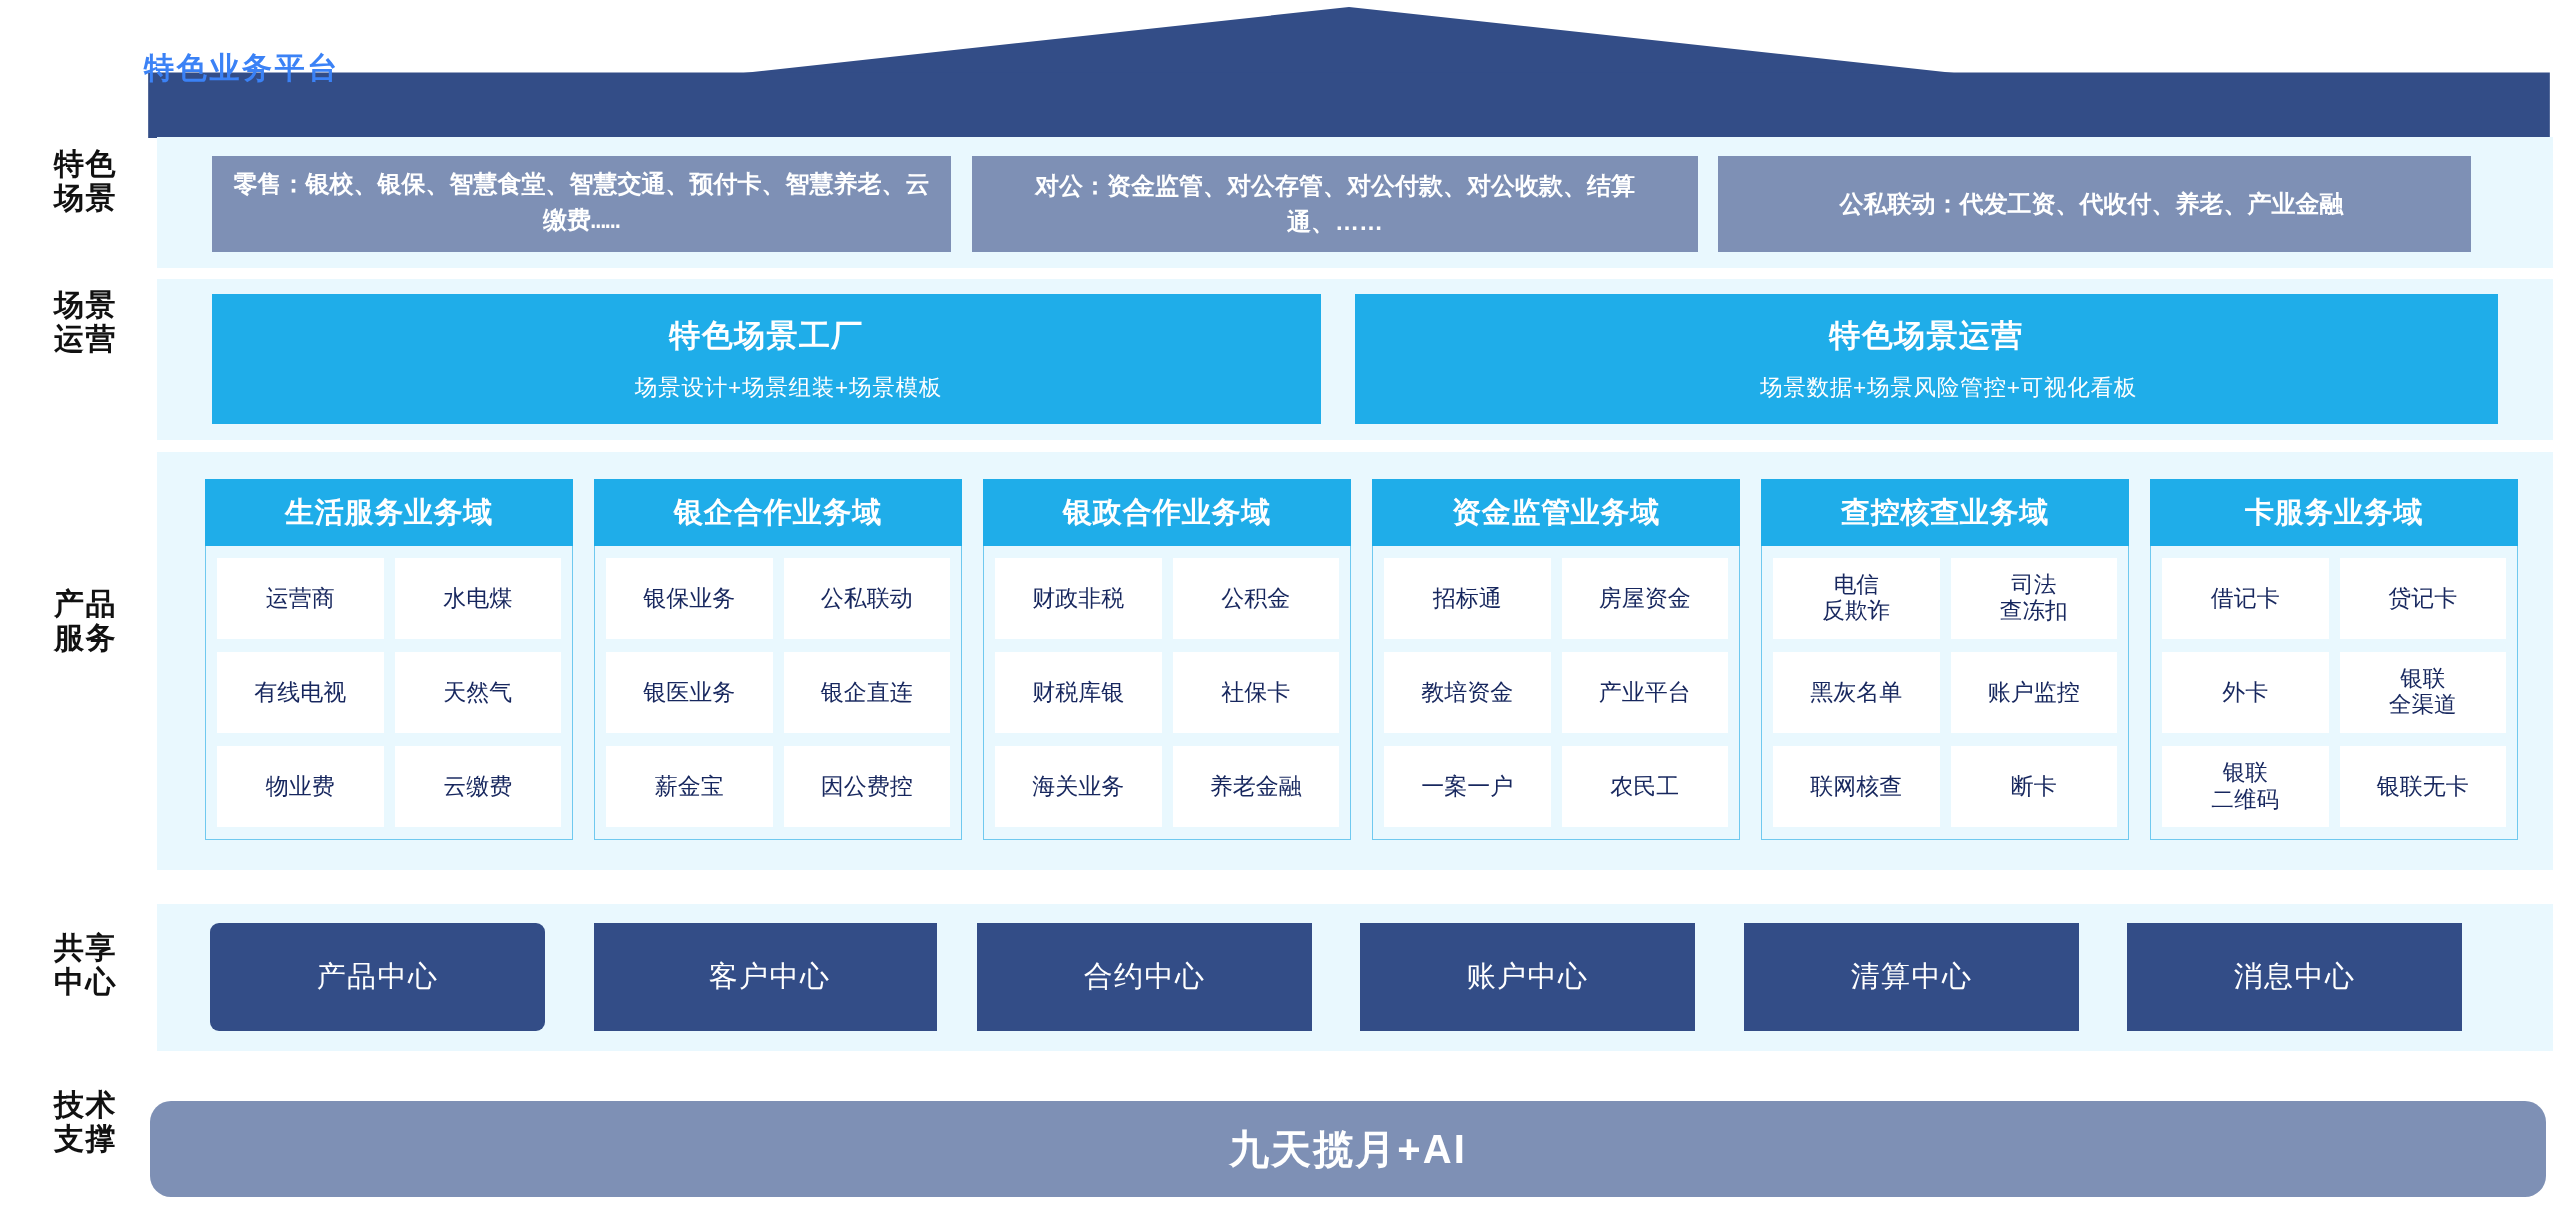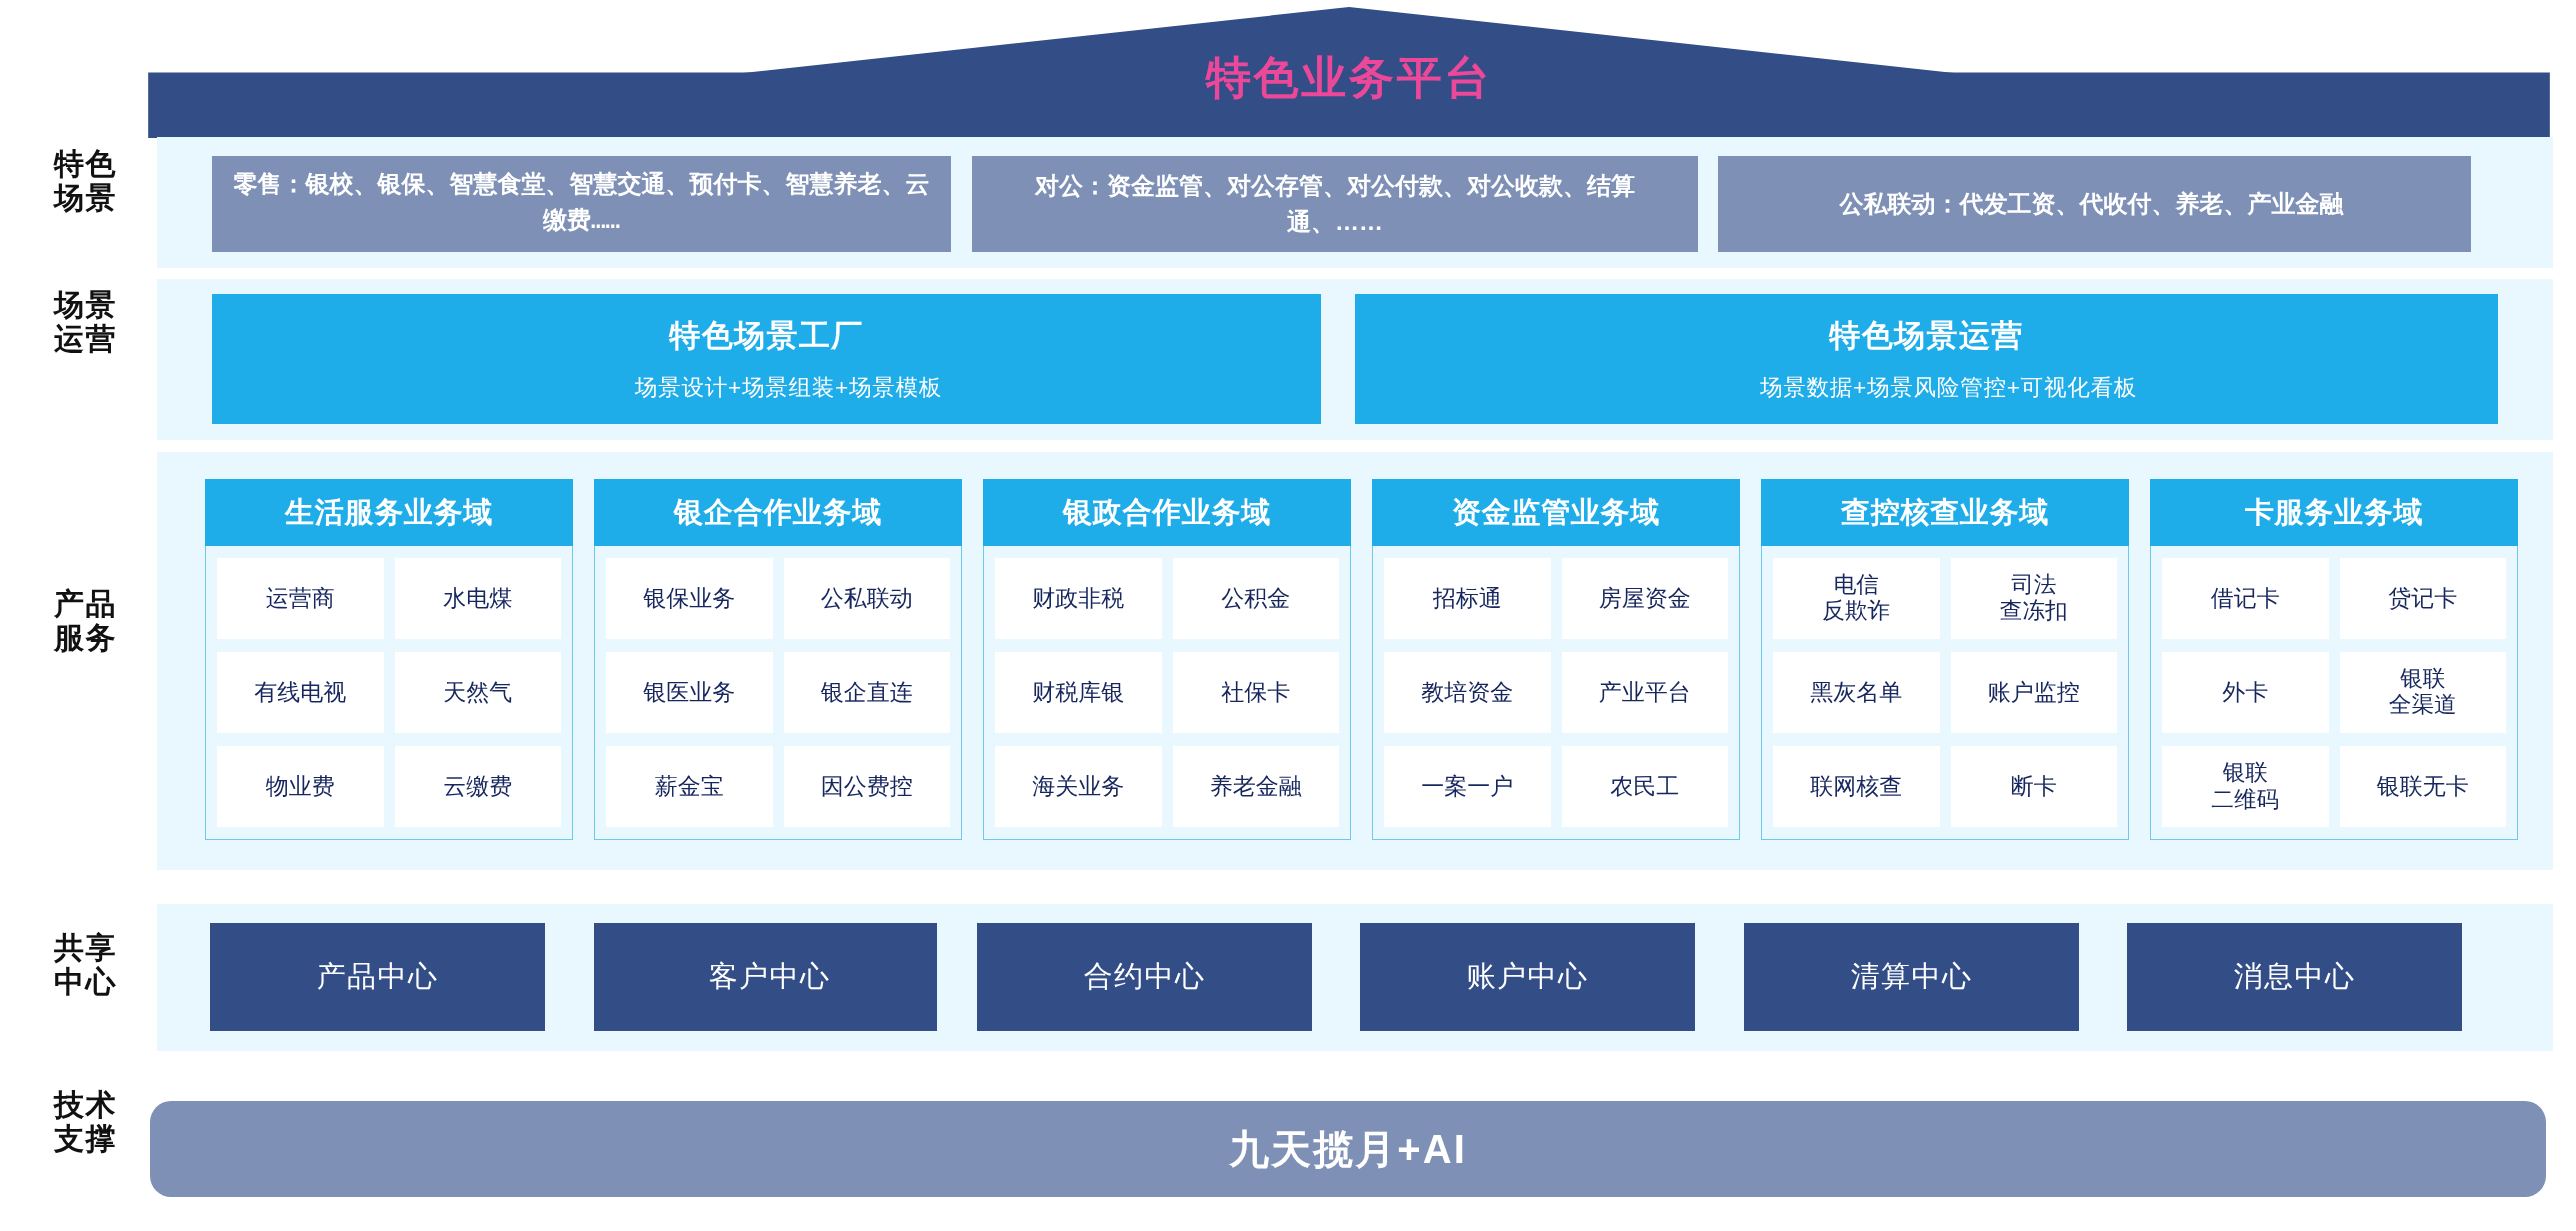--- a/index.html
+++ b/index.html
@@ -2,22 +2,22 @@
 <html style="font-size:11px"><head>
 <meta charset="utf-8">
 <style>
   html,body{margin:0;padding:0;background:#ffffff;}
   body{width:2576px;height:1232px;font-family:"Liberation Sans","DejaVu Sans",sans-serif;overflow:hidden;}
   .page{position:relative;width:2576px;height:1232px;background:#fff;}
 
   
   .roof{position:absolute;left:144px;top:6.8px;width:2410px;height:131px;}
   .roof svg{display:block;}
-  .roof-title{position:absolute;left:0;top:41px;width:2410px;text-align:center;
-    color:#ec4899;font-size:45px;font-weight:bold;letter-spacing:2.7px;}
+  .roof-title{position:absolute;left:0;top:41px;width:2410px;
+    color:#3b82f6;font-size:30px;font-weight:bold;letter-spacing:2.7px;}
 
   
   .rail{position:absolute;left:20.5px;width:130px;text-align:center;color:#111;
     font-size:30px;font-weight:bold;line-height:1.14;letter-spacing:1.4px;}
   .rail span{display:block;}
 
   
   .band{position:absolute;background:#e9f8fe;}
 
   
@@ -169,21 +169,21 @@
       <div class="cell">借记卡</div>
       <div class="cell">贷记卡</div>
       <div class="cell">外卡</div>
       <div class="cell two">银联<br>全渠道</div>
       <div class="cell two">银联<br>二维码</div>
       <div class="cell">银联无卡</div>
     </div>
   </div>
 
   <div class="band" style="left:157px;top:904px;width:2396px;height:147px;">
-    <div class="center" style="left:53px;top:19px;width:335px;height:108px;">产品中心</div>
+    <div class="center" style="left:53px;top:19px;width:335px;height:108px;border-radius:9px;">产品中心</div>
     <div class="center" style="left:437px;top:19px;width:335px;height:108px;padding-left:8px;">客户中心</div>
     <div class="center" style="left:820px;top:19px;width:335px;height:108px;">合约中心</div>
     <div class="center" style="left:1203px;top:19px;width:335px;height:108px;">账户中心</div>
     <div class="center" style="left:1587px;top:19px;width:335px;height:108px;">清算中心</div>
     <div class="center" style="left:1970px;top:19px;width:335px;height:108px;">消息中心</div>
   </div>
 
   <div class="tech" style="left:150px;top:1101px;width:2396px;height:96px;border-radius:21px;">九天揽月+AI</div>
 
 </div>

